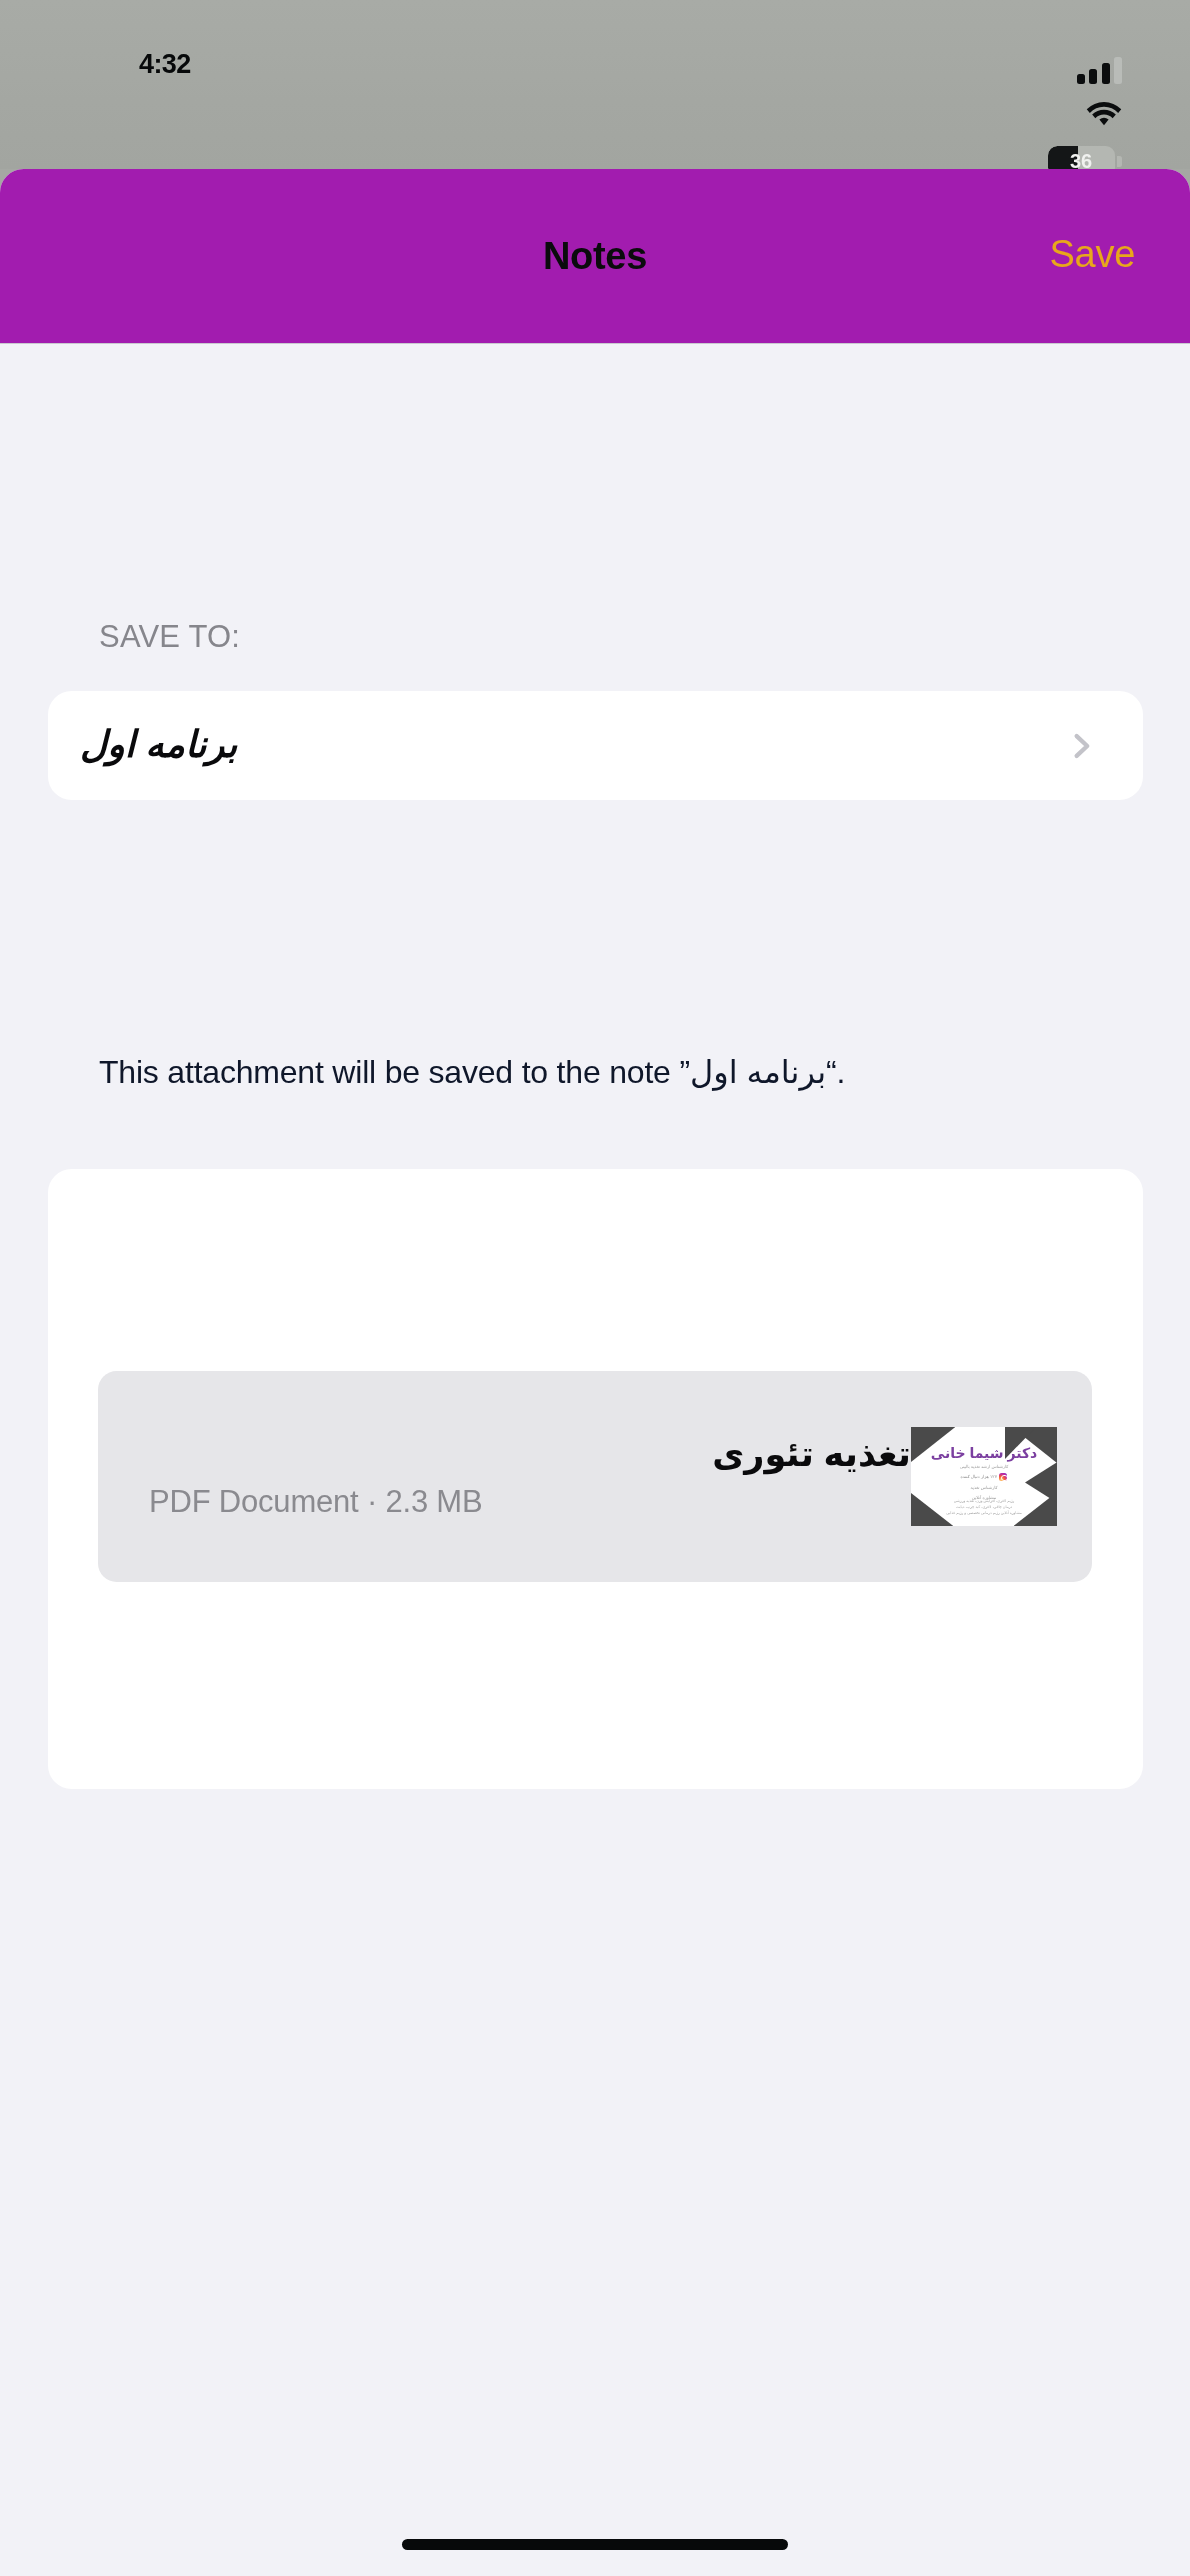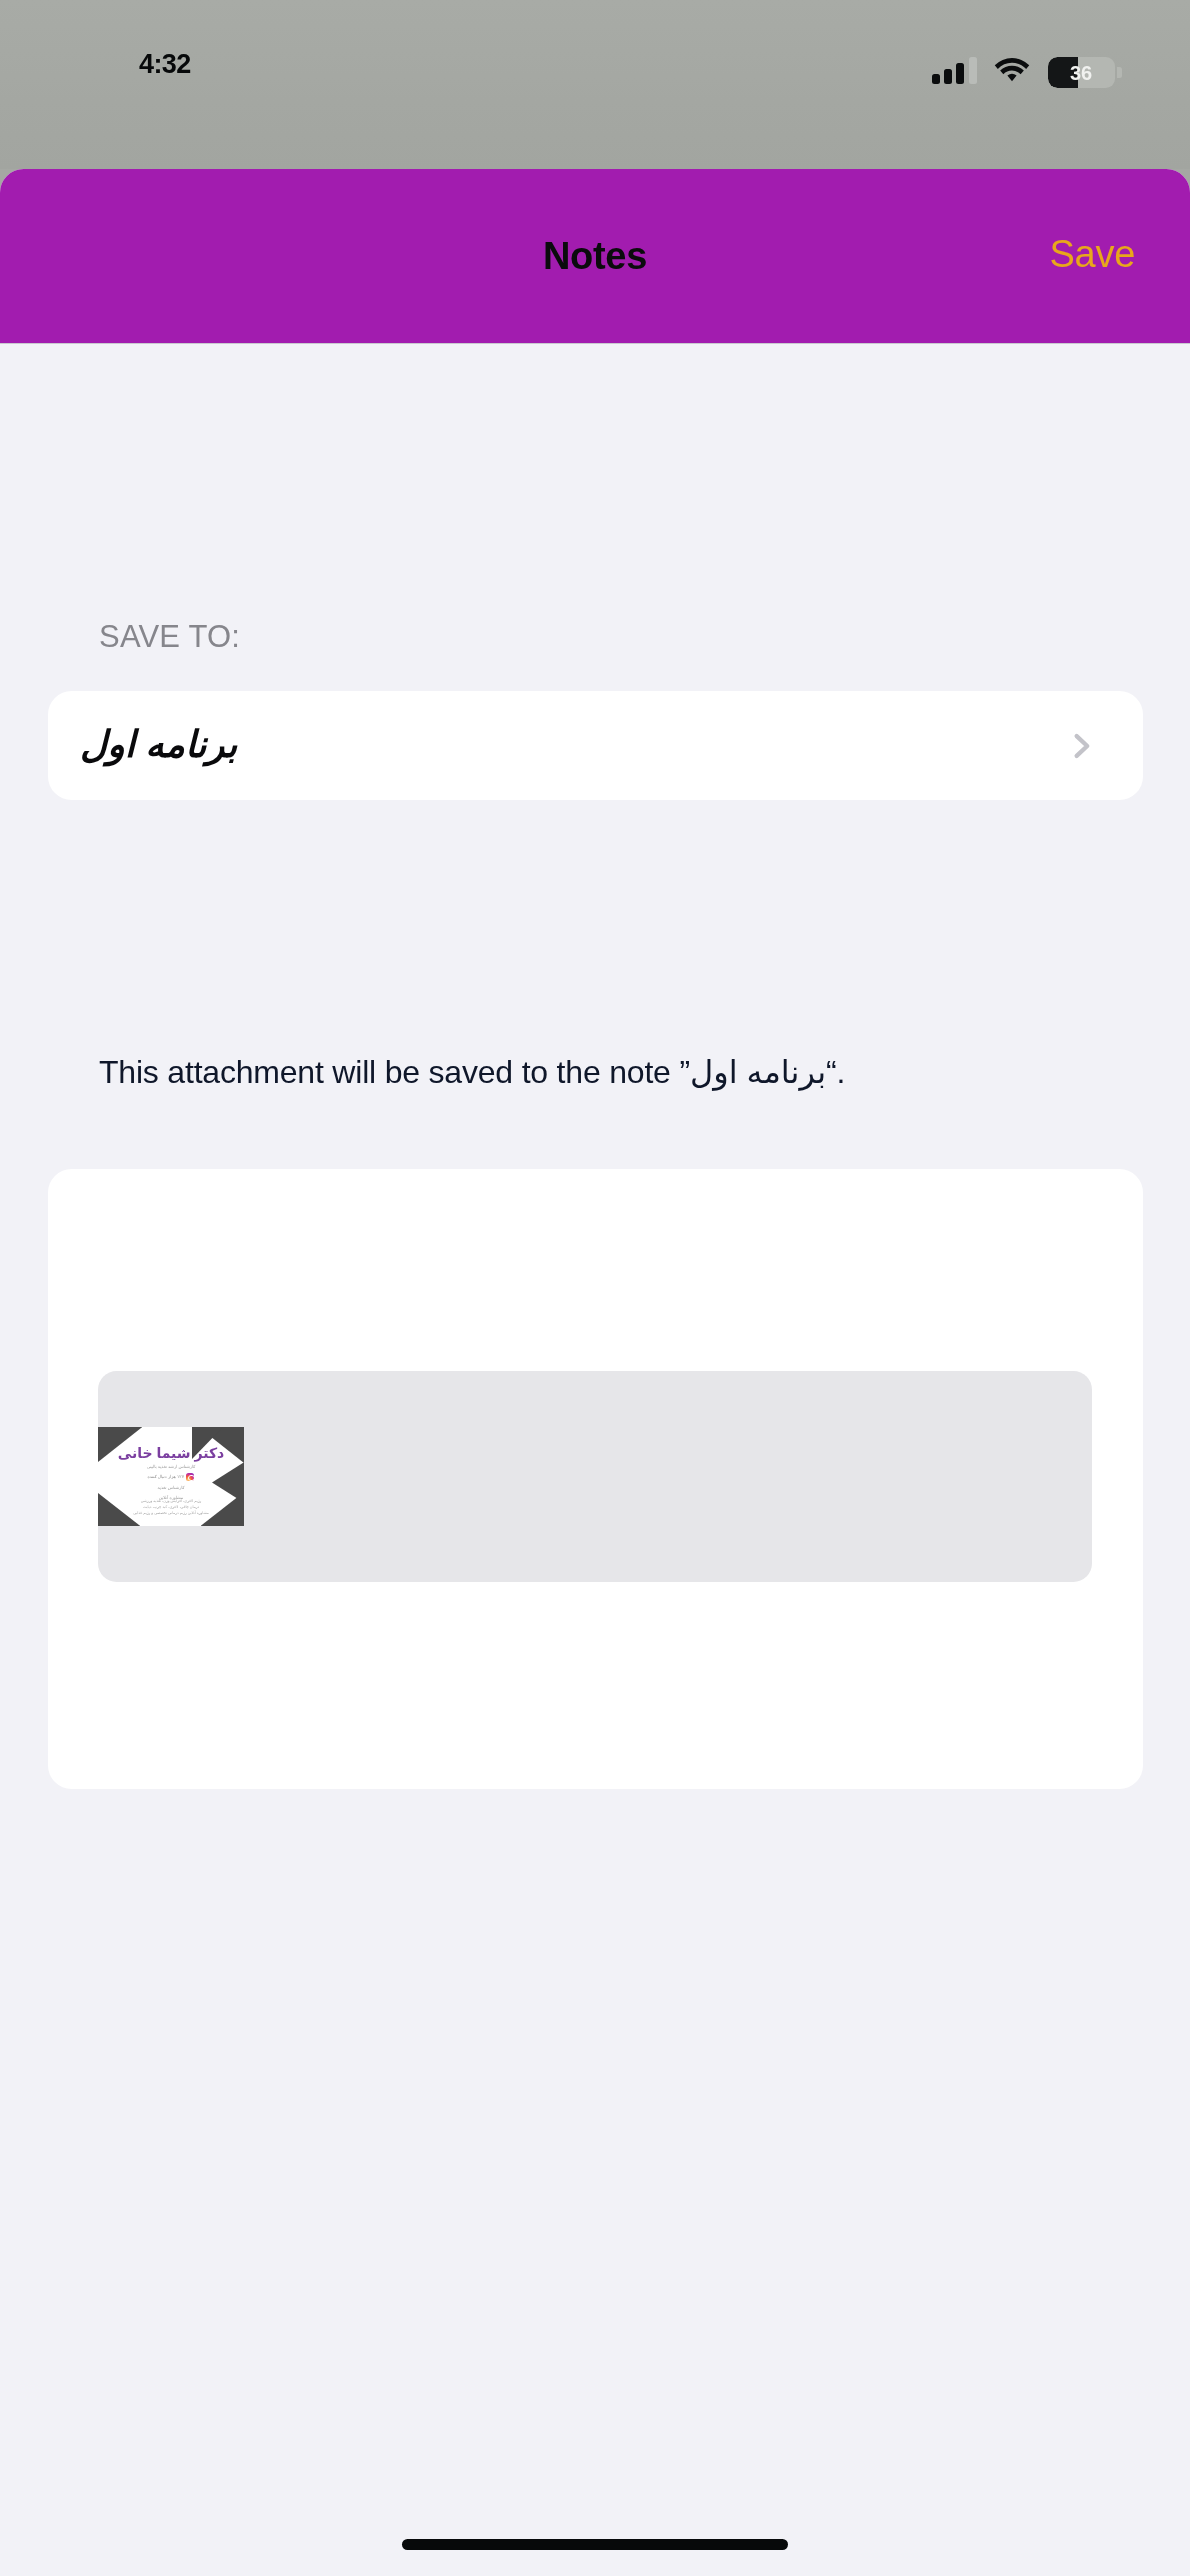--- a/index.html
+++ b/index.html
@@ -23,21 +23,21 @@
     background:linear-gradient(180deg,#a8aba6 0%, #a4a7a2 60%, #a2a5a0 100%);
     z-index:5;
   }
   #status-time {
     position:absolute; left:139px; top:51px;
     font-size:27px; font-weight:700; color:#07090a;
     letter-spacing:-0.6px; line-height:1;
   }
   #status-right {
     position:absolute; right:68px; top:57px;
-    display:flex; align-items:flex-start; gap:17.4px;
+    display:flex; align-items:flex-end; gap:17.4px;flex-direction:column;
   }
   
   .signal { display:flex; align-items:flex-end; gap:4.3px; height:27px; }
   .signal i { display:block; width:8px; border-radius:2.5px; background:#0b0d0e; }
   .signal i:nth-child(1){ height:10.5px; }
   .signal i:nth-child(2){ height:15.5px; }
   .signal i:nth-child(3){ height:21px; }
   .signal i:nth-child(4){ height:27px; background:#b9bcb8; }
   
   .wifi { width:36px; height:27px; position:relative; }
@@ -264,20 +264,24 @@
 
       <div id="description">
         <span>This attachment will be saved to the note </span><span class="rtl">“برنامه اول”</span><span>.</span>
       </div>
 
       <div id="note-card">
 
 
         <div id="attachment-card">
 
+          <div id="attachment-texts">
+            <div id="attachment-title">تغذیه تئوری</div>
+            <div id="attachment-meta">PDF Document · 2.3 MB</div>
+          </div>
 
           <div id="attachment-thumb">
             <span class="thumb-corner tc-tl"></span>
             <span class="thumb-corner tc-tr"></span>
             <span class="thumb-corner tc-tr2"></span>
             <span class="thumb-corner tc-bl"></span>
             <span class="thumb-corner tc-br"></span>
             <span class="thumb-corner tc-mr"></span>
 
             <div class="thumb-inner">

